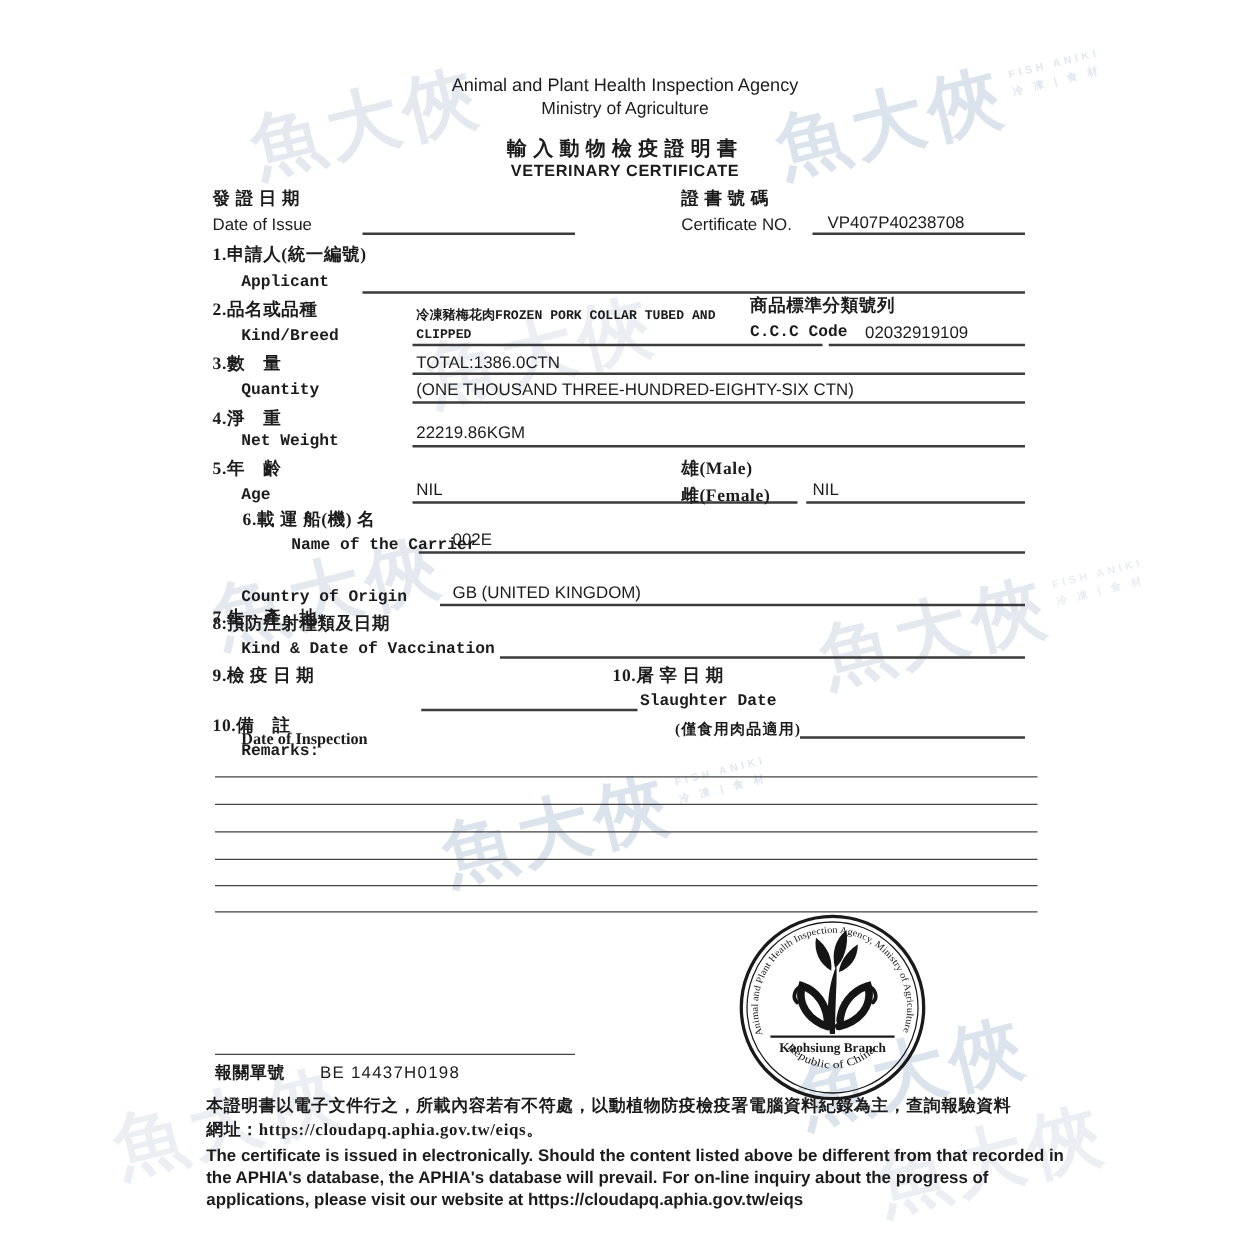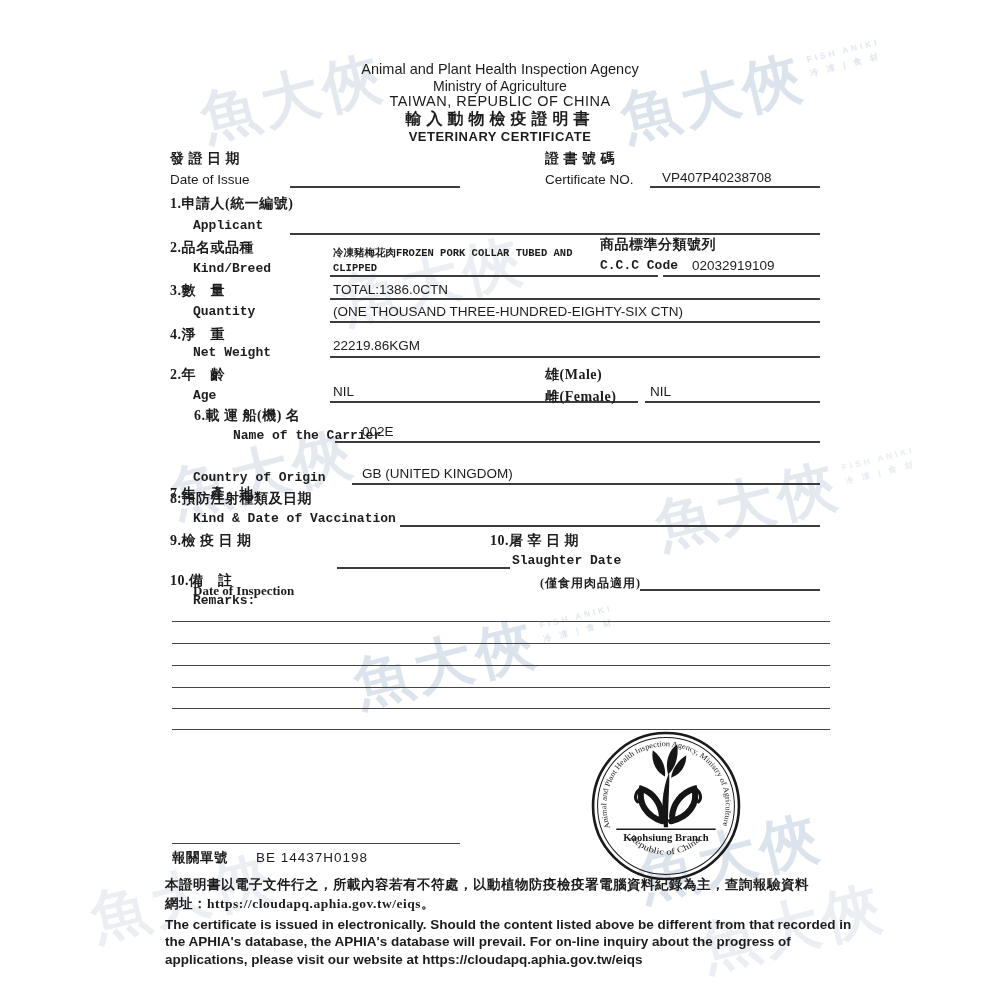--- a/index.html
+++ b/index.html
@@ -68,21 +68,20 @@
   </div>
   <div class="wm faint" style="left:85px;top:892px;">
     <span class="wm-main">魚大俠</span>
   </div>
   <div class="wm faint" style="left:695px;top:922px;">
     <span class="wm-main">魚大俠</span>
   </div>
 
   <div class="abs center h-en1">Animal and Plant Health Inspection Agency</div>
   <div class="abs center h-en2">Ministry of Agriculture</div>
-  <div class="abs center h-en3">TAIWAN, REPUBLIC OF CHINA</div>
   <div class="abs center zh h-zh2">輸入動物檢疫證明書</div>
   <div class="abs center h-en4">VETERINARY CERTIFICATE</div>
 
   <div class="abs zh lzh" style="left:170px;top:150px;">發 證 日 期</div>
   <div class="abs val v" style="left:170px;top:172px;">Date of Issue</div>
   <div class="ul" style="left:290px;top:186px;width:170px;"></div>
   <div class="abs zh lzh" style="left:545px;top:150px;">證 書 號 碼</div>
   <div class="abs val v" style="left:545px;top:172px;">Certificate NO.</div>
   <div class="abs val v" style="left:662px;top:170px;">VP407P40238708</div>
   <div class="ul" style="left:650px;top:186px;width:170px;"></div>
@@ -106,21 +105,21 @@
   <div class="abs val v" style="left:333px;top:282px;">TOTAL:1386.0CTN</div>
   <div class="ul" style="left:330px;top:298px;width:490px;"></div>
   <div class="abs val v" style="left:333px;top:304px;">(ONE THOUSAND THREE-HUNDRED-EIGHTY-SIX CTN)</div>
   <div class="ul" style="left:330px;top:321px;width:490px;"></div>
 
   <div class="abs zh lzh" style="left:170px;top:326px;">4.淨　重</div>
   <div class="abs mono len" style="left:193px;top:345px;">Net Weight</div>
   <div class="abs val v" style="left:333px;top:338px;">22219.86KGM</div>
   <div class="ul" style="left:330px;top:356px;width:490px;"></div>
 
-  <div class="abs zh lzh" style="left:170px;top:366px;">2.年　齡</div>
+  <div class="abs zh lzh" style="left:170px;top:366px;">5.年　齡</div>
   <div class="abs mono len" style="left:193px;top:388px;">Age</div>
   <div class="abs val v" style="left:333px;top:384px;">NIL</div>
   <div class="ul" style="left:330px;top:401px;width:308px;"></div>
   <div class="abs zh lzh" style="left:545px;top:366px;">雄(Male)</div>
   <div class="abs zh lzh" style="left:545px;top:388px;">雌(Female)</div>
   <div class="abs val v" style="left:650px;top:384px;">NIL</div>
   <div class="ul" style="left:645px;top:401px;width:175px;"></div>
 
   <div class="abs zh lzh" style="left:170px;top:407px;margin-left:24px;">6.載 運 船(機) 名</div>
   <div class="abs mono len" style="left:193px;top:428px;margin-left:40px;">Name of the Carrier</div>

